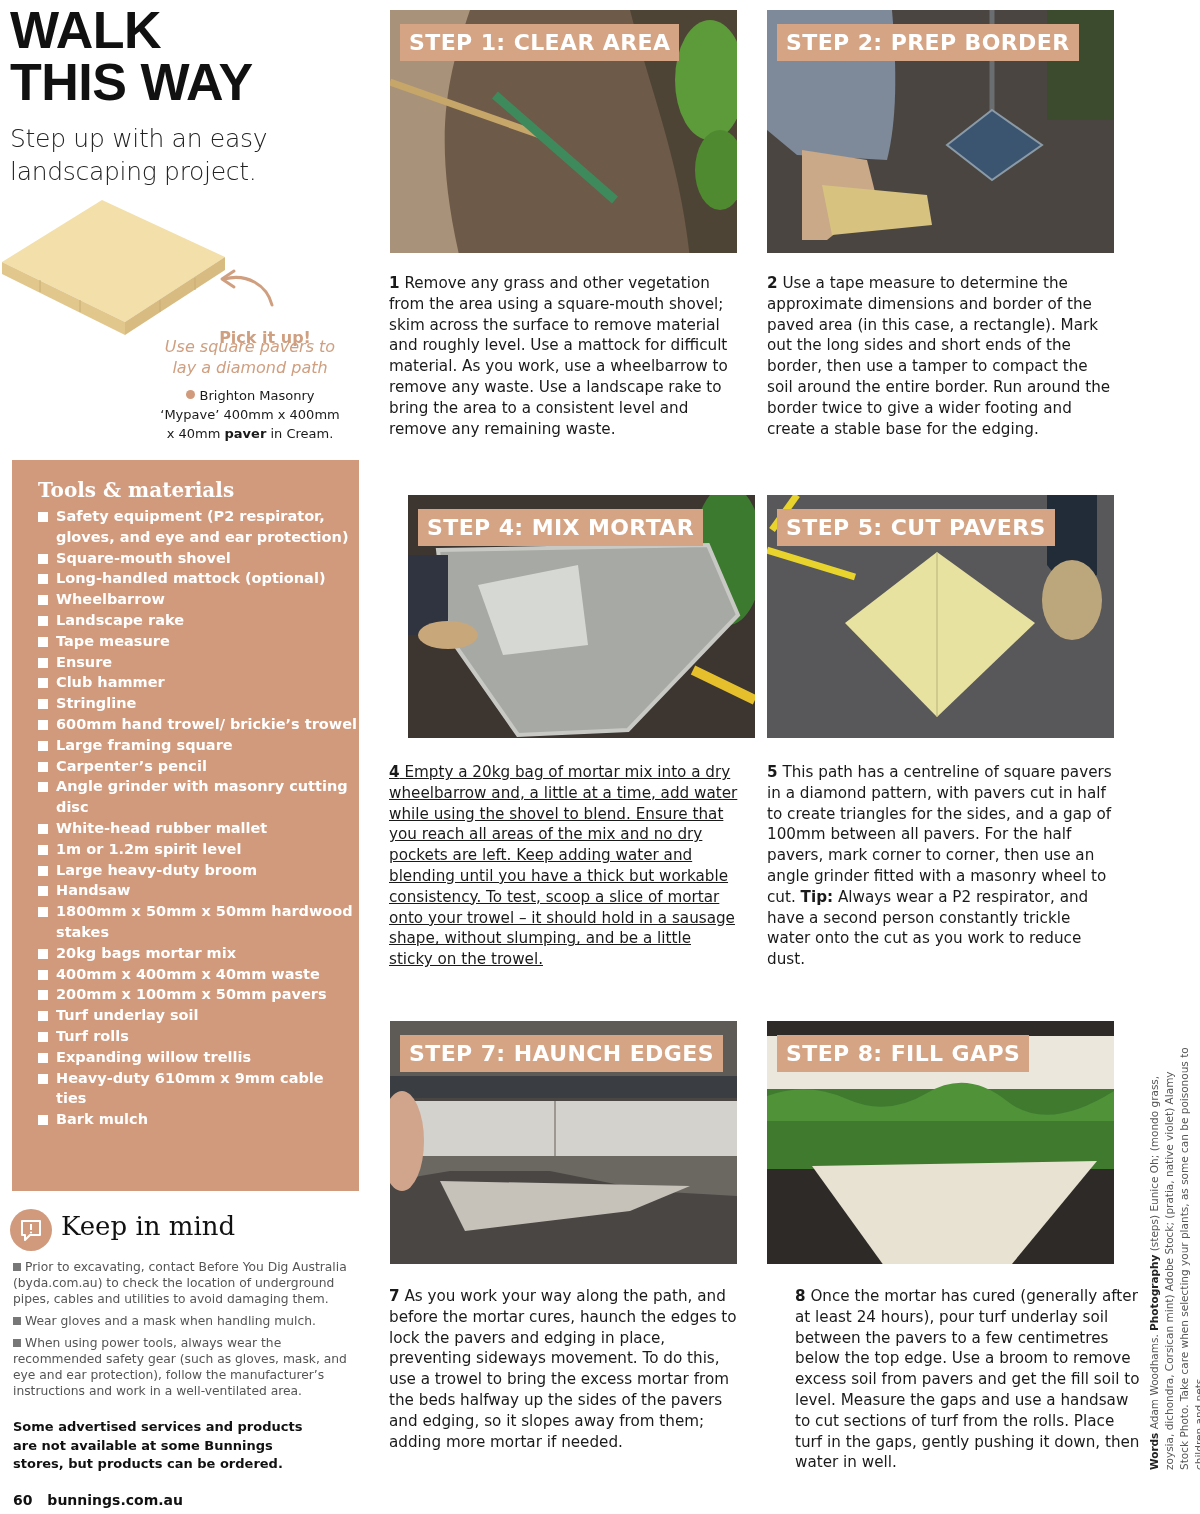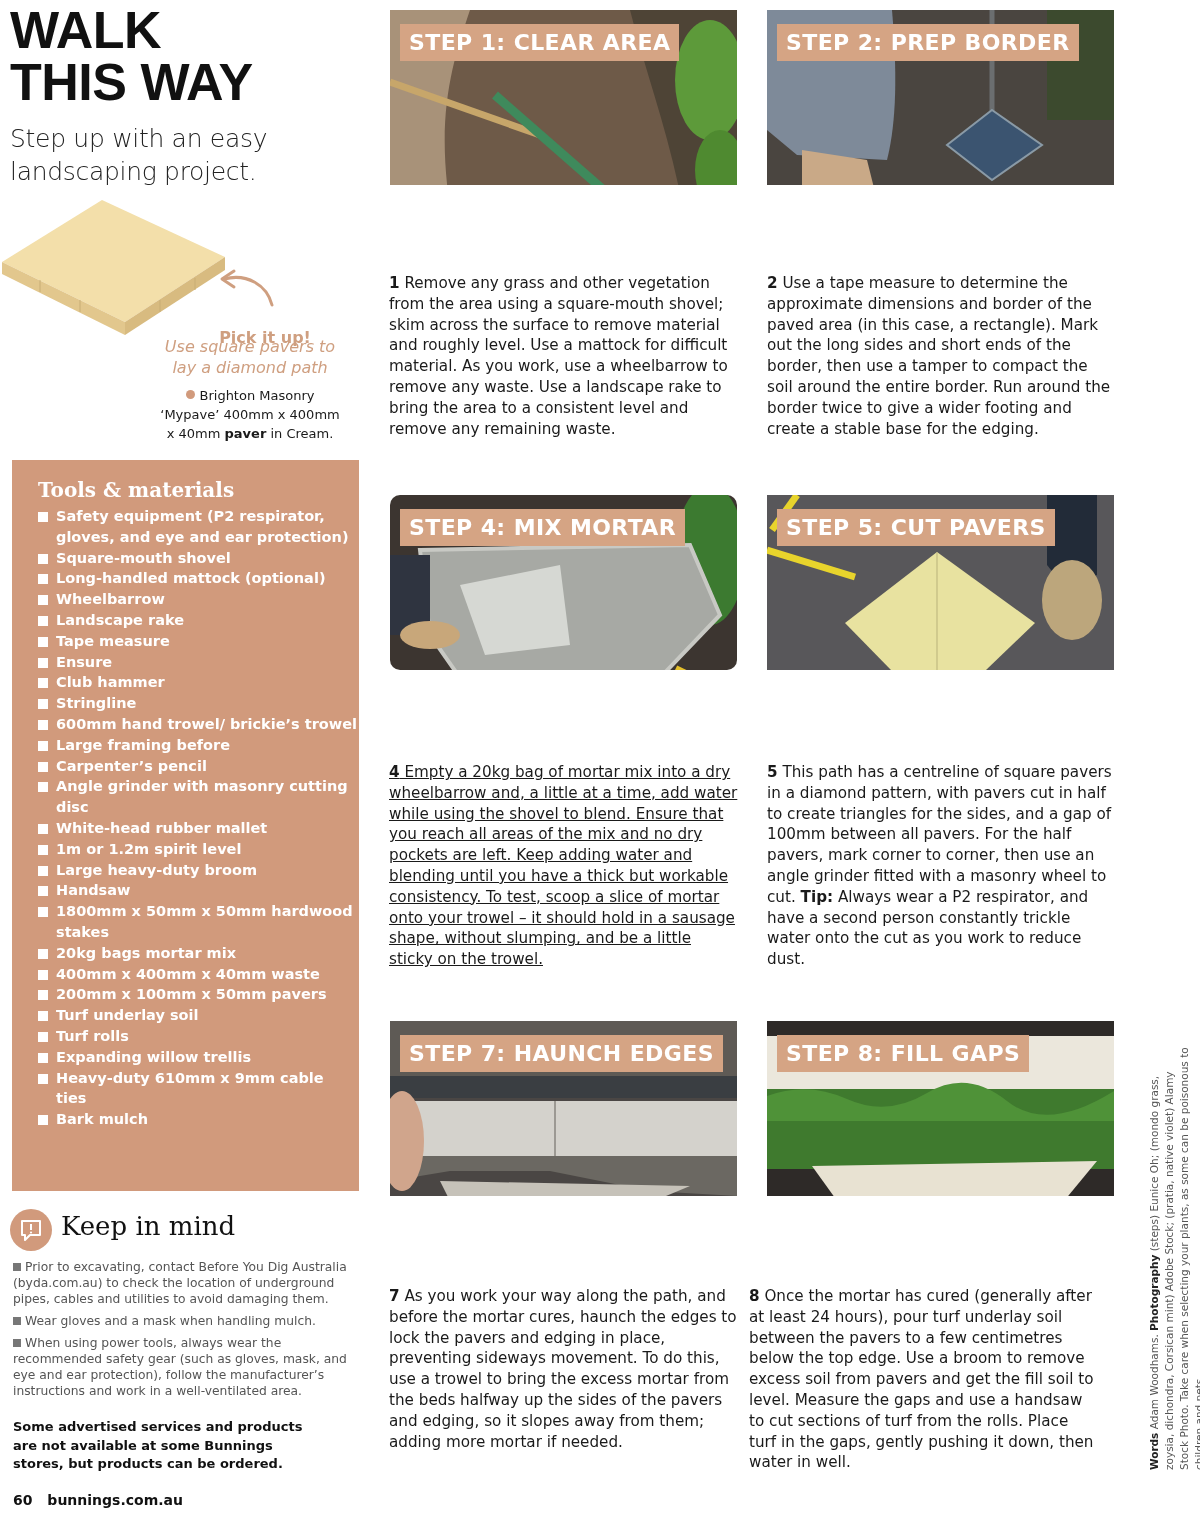--- a/index.html
+++ b/index.html
@@ -32,21 +32,21 @@
   .kim-icon { left: 10px; top: 1209px; width: 42px; height: 42px; border-radius: 50%; background: #d19a7c; }
   .kim-title { left: 61px; top: 1211px; font-family: "DejaVu Serif", serif; font-size: 26px; color: #111; }
   .kim-list { left: 13px; top: 1259px; width: 345px; }
   .kim-list p { font-size: 12.3px; line-height: 16px; color: #555; margin-bottom: 6px; }
   .kim-list p .sq { display: inline-block; width: 8px; height: 8px; background: #777; margin-right: 4px; vertical-align: 0px; }
   .disclaimer { left: 13px; top: 1418px; width: 300px; font-size: 13px; line-height: 18.5px; font-weight: 700; color: #111; }
   .footer { left: 13px; top: 1492px; font-size: 14px; font-weight: 700; color: #111; }
   .footer .num { margin-right: 10px; }
 
   
-  .photo { position: absolute; width: 347px; height: 175px; overflow: hidden; }
+  .photo { position: absolute; width: 347px; height: 243px; overflow: hidden; }
   .photo svg { display: block; }
   .step-label { position: absolute; left: 10px; top: 14px; height: 37px; background: #d5a484; color: #fff; font-family: "DejaVu Sans", sans-serif; font-weight: 700; font-size: 22px; line-height: 37px; padding: 0 9px; letter-spacing: 0.4px; white-space: nowrap; }
   .step-text { position: absolute; width: 350px; font-size: 15.2px; line-height: 20.8px; color: #1a1a1a; }
   .step-text b { font-weight: 700; }
 
   .credits { left: 1147px; top: 1470px; width: 430px; transform-origin: 0 0; transform: rotate(-90deg); font-size: 10.5px; line-height: 15px; color: #555; }
   .credits b { color: #222; }
 </style>
 </head>
 <body>
@@ -94,21 +94,21 @@
       <li>Safety equipment (P2 respirator, gloves, and eye and ear protection)</li>
       <li>Square-mouth shovel</li>
       <li>Long-handled mattock (optional)</li>
       <li>Wheelbarrow</li>
       <li>Landscape rake</li>
       <li>Tape measure</li>
       <li>Ensure</li>
       <li>Club hammer</li>
       <li>Stringline</li>
       <li>600mm hand trowel/ brickie’s trowel</li>
-      <li>Large framing before</li>
+      <li>Large framing square</li>
       <li>Carpenter’s pencil</li>
       <li>Angle grinder with masonry cutting disc</li>
       <li>White-head rubber mallet</li>
       <li>1m or 1.2m spirit level</li>
       <li>Large heavy-duty broom</li>
       <li>Handsaw</li>
       <li>1800mm x 50mm x 50mm hardwood stakes</li>
       <li>20kg bags mortar mix</li>
       <li>400mm x 400mm x 40mm waste</li>
       <li>200mm x 100mm x 50mm pavers</li>
@@ -164,21 +164,21 @@
     <path d="M55 175 L160 185 L165 215 L65 225 Z" fill="#d8c27f"></path>
     <line x1="225" y1="0" x2="225" y2="130" stroke="#6b6e70" stroke-width="5"></line>
     <polygon points="225,100 275,135 225,170 180,135" fill="#3b5470" stroke="#8a9aa6" stroke-width="2"></polygon>
   </svg>
   <div class="step-label">STEP 2: PREP BORDER</div>
 </div>
 <div class="step-text" style="left:767px; top:273px;">
   <b>2</b><span> Use a tape measure to determine the approximate dimensions and border of the paved area (in this case, a rectangle). Mark out the long sides and short ends of the border, then use a tamper to compact the soil around the entire border. Run around the border twice to give a wider footing and create a stable base for the edging.</span>
 </div>
 
-<div class="photo" style="left:390px; top:495px;border-radius:10px;">
+<div class="photo" style="left:408px; top:495px;">
   <svg width="347" height="249" viewBox="0 0 347 249">
     <rect width="347" height="249" fill="#3c3530"></rect>
     <ellipse cx="320" cy="60" rx="35" ry="70" fill="#3c7a30"></ellipse>
     <path d="M30 55 L300 50 L330 120 L220 235 L110 240 L40 140 Z" fill="#a7a9a4" stroke="#c8c9c4" stroke-width="4"></path>
     <path d="M70 90 L170 70 L180 150 L95 160 Z" fill="#d6d8d3"></path>
     <rect x="0" y="60" width="40" height="80" fill="#2f3440"></rect>
     <ellipse cx="40" cy="140" rx="30" ry="14" fill="#c8a77a"></ellipse>
     <line x1="285" y1="175" x2="347" y2="205" stroke="#e5c02c" stroke-width="10"></line>
   </svg>
   <div class="step-label">STEP 4: MIX MORTAR</div>
@@ -223,19 +223,19 @@
 <div class="photo" style="left:767px; top:1021px;">
   <svg width="347" height="249" viewBox="0 0 347 249">
     <rect width="347" height="249" fill="#2e2a28"></rect>
     <rect x="0" y="15" width="347" height="55" fill="#ebe7dc"></rect>
     <rect x="0" y="68" width="347" height="80" fill="#3f7a2e"></rect>
     <path d="M0 75 Q40 60 80 78 T160 72 T240 80 T347 70 V100 H0 Z" fill="#4f9238"></path>
     <polygon points="45,145 330,140 240,249 120,249" fill="#e8e2d2"></polygon>
   </svg>
   <div class="step-label">STEP 8: FILL GAPS</div>
 </div>
-<div class="step-text" style="left:749px; top:1286px;">
+<div class="step-text" style="left:795px; top:1286px;">
   <b>8</b><span> Once the mortar has cured (generally after at least 24 hours), pour turf underlay soil between the pavers to a few centimetres below the top edge. Use a broom to remove excess soil from pavers and get the fill soil to level. Measure the gaps and use a handsaw to cut sections of turf from the rolls. Place turf in the gaps, gently pushing it down, then water in well.</span>
 </div>
 
 <div class="abs credits">
   <b>Words</b><span> Adam Woodhams. </span><b>Photography</b><span> (steps) Eunice Oh; (mondo grass, zoysia, dichondra, Corsican mint) Adobe Stock; (pratia, native violet) Alamy Stock Photo. Take care when selecting your plants, as some can be poisonous to children and pets.</span>
 </div>
 
 </body></html>

